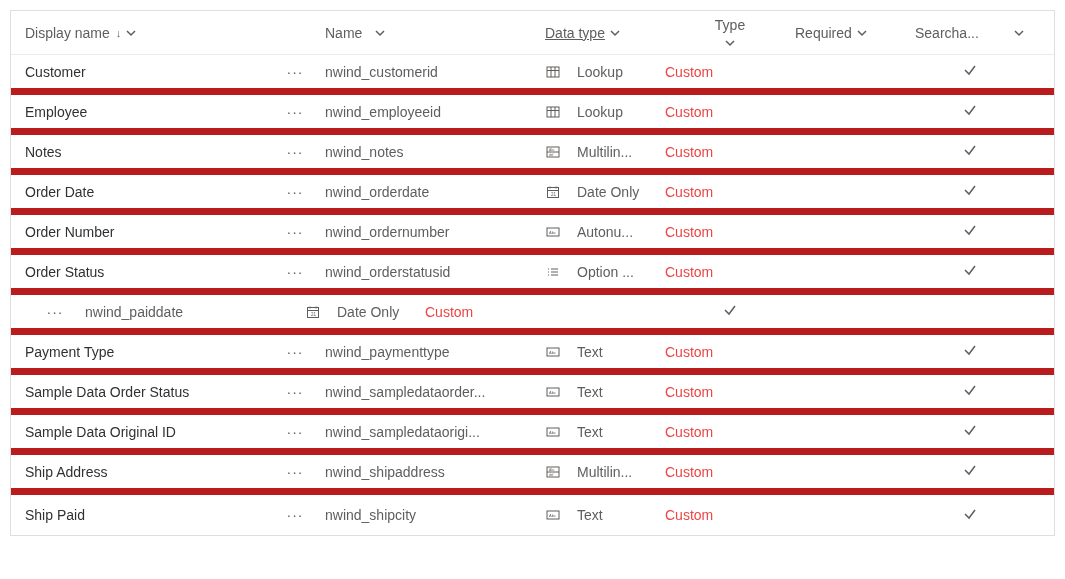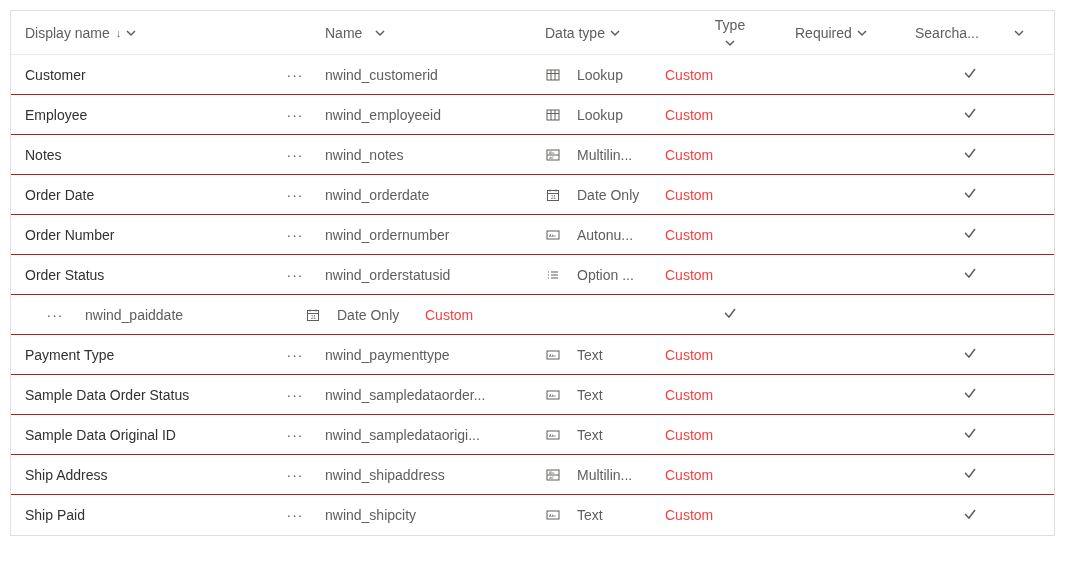--- a/index.html
+++ b/index.html
@@ -31,31 +31,31 @@
     cursor: pointer;
     user-select: none;
   }
   .header-cell .label { color: #605e5c; }
   .sort-arrow { font-size: 11px; color: #605e5c; margin-left: 2px; }
   .chev { width: 12px; height: 12px; display:inline-flex; align-items:center; justify-content:center; }
   .chev svg { width: 10px; height: 10px; fill: none; stroke: #605e5c; stroke-width:1.5; }
   .col-display { width: 240px; }
   .col-menu    { width: 60px; display:flex; justify-content:center; }
   .col-name    { width: 220px; gap: 12px; }
-  .col-dtype   { width: 120px; }
+  .col-dtype   { width: 120px; text-decoration: underline; }
   .col-type    { width: 130px; flex-direction: column; }
   .col-req     { width: 120px; }
   .col-search  { width: 110px; display:flex; align-items:center; }
   .col-search .label { flex: 0 0 auto; }
   .data-row {
     display: flex;
     align-items: center;
     height: 40px;
     padding: 0 14px;
-    border-bottom: 1px solid #b91c1c;
+    border-bottom: 7px solid #b91c1c;
   }
   .data-row:last-child { border-bottom: none; }
   .cell-display { width: 240px; color: #323130; white-space:nowrap; overflow:hidden; text-overflow:ellipsis; }
   .cell-menu    { width: 60px; display:flex; justify-content:center; color: #605e5c; letter-spacing: 1px; cursor:pointer; }
   .cell-name    { width: 220px; color: #605e5c; white-space:nowrap; overflow:hidden; text-overflow:ellipsis; }
   .cell-dtype   { width: 120px; color: #605e5c; display:flex; align-items:center; gap:16px; white-space:nowrap; overflow:hidden; }
   .cell-dtype .dtype-label { overflow:hidden; text-overflow:ellipsis; white-space:nowrap; max-width: 82px; }
   .cell-type    { width: 130px; color: #ef4444; }
   .cell-req     { width: 120px; }
   .cell-search  { width: 110px; display:flex; justify-content:center; color: #605e5c; }

